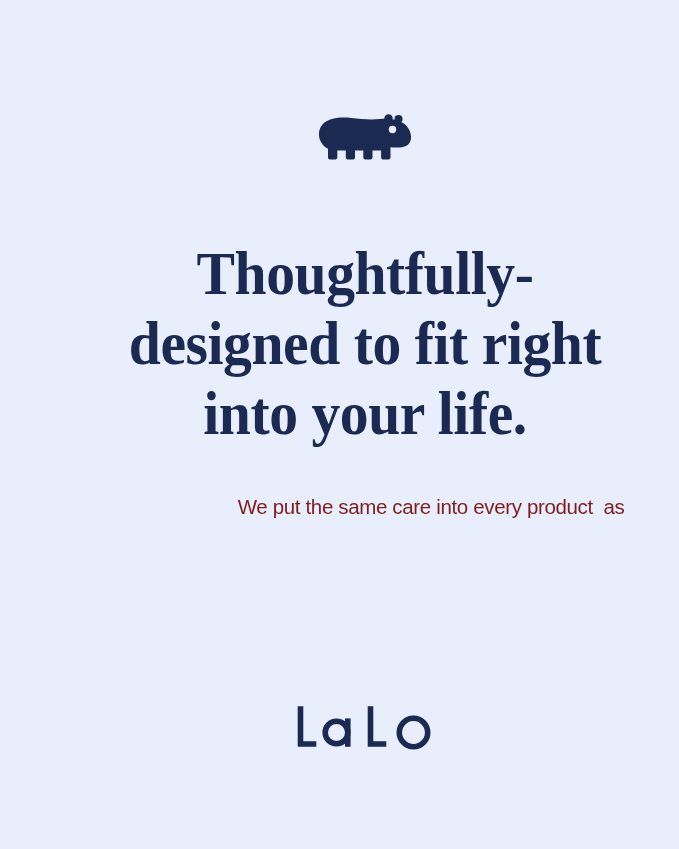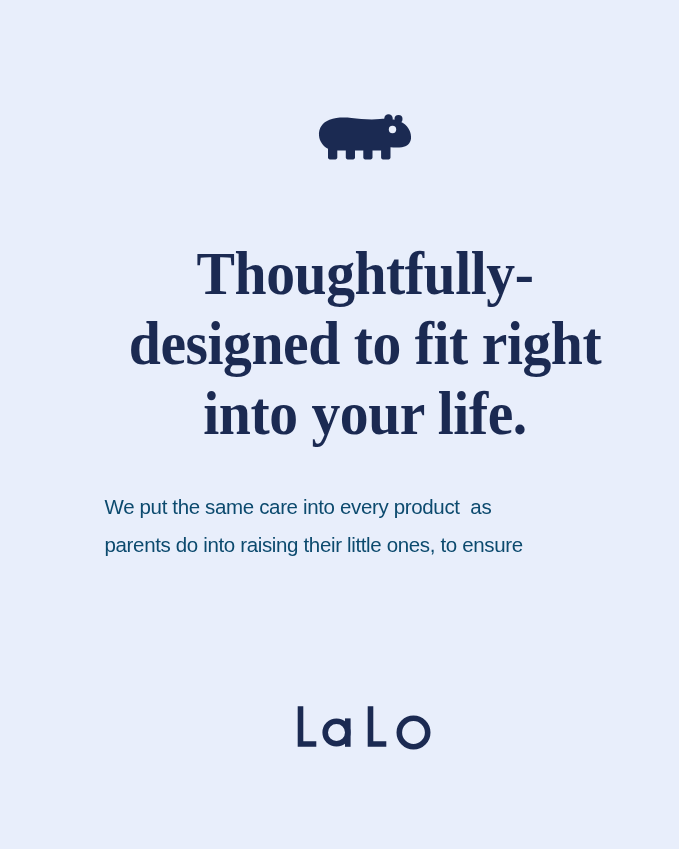--- a/index.html
+++ b/index.html
@@ -53,27 +53,27 @@
   .headline .hl-line {
     display: block;
     white-space: nowrap;
   }
 
   
   .body-copy {
     margin: 0;
     margin-top: 40px;
     width: 520px;
-    text-align: left;
+    text-align: right;
     font-family: "Liberation Sans", sans-serif;
     font-weight: 400;
     font-size: 20.5px;
     line-height: 38px;
     letter-spacing: -0.35px;
-    color: #0c4a6e;
+    color: #7f1d1d;
   }
   .body-copy .bc-line {
     display: block;
     white-space: pre;
   }
 
   
   .wordmark-wrap {
     position: absolute;
     left: 0;
@@ -146,21 +146,20 @@
   </svg>
 
   <h1 class="headline">
     <span class="hl-line">Thoughtfully-</span>
     <span class="hl-line">designed to fit right</span>
     <span class="hl-line">into your life.</span>
   </h1>
 
   <p class="body-copy">
     <span class="bc-line">We put the same care into every product  as</span>
-    <span class="bc-line">parents do into raising their little ones, to ensure</span>
   </p>
 
   <div class="wordmark-wrap">
     <svg class="wordmark" viewBox="0 0 140 44" xmlns="http://www.w3.org/2000/svg" aria-hidden="true">
       <g fill="none" stroke="#1b2a52" stroke-width="5.6" stroke-linecap="square" stroke-linejoin="miter">
 
         <path d="M 5.5,3 L 5.5,38 L 18.5,38"></path>
 
         <circle cx="41.5" cy="26.5" r="11.3"></circle>
         <path d="M 52.8,15.2 L 52.8,38"></path>

